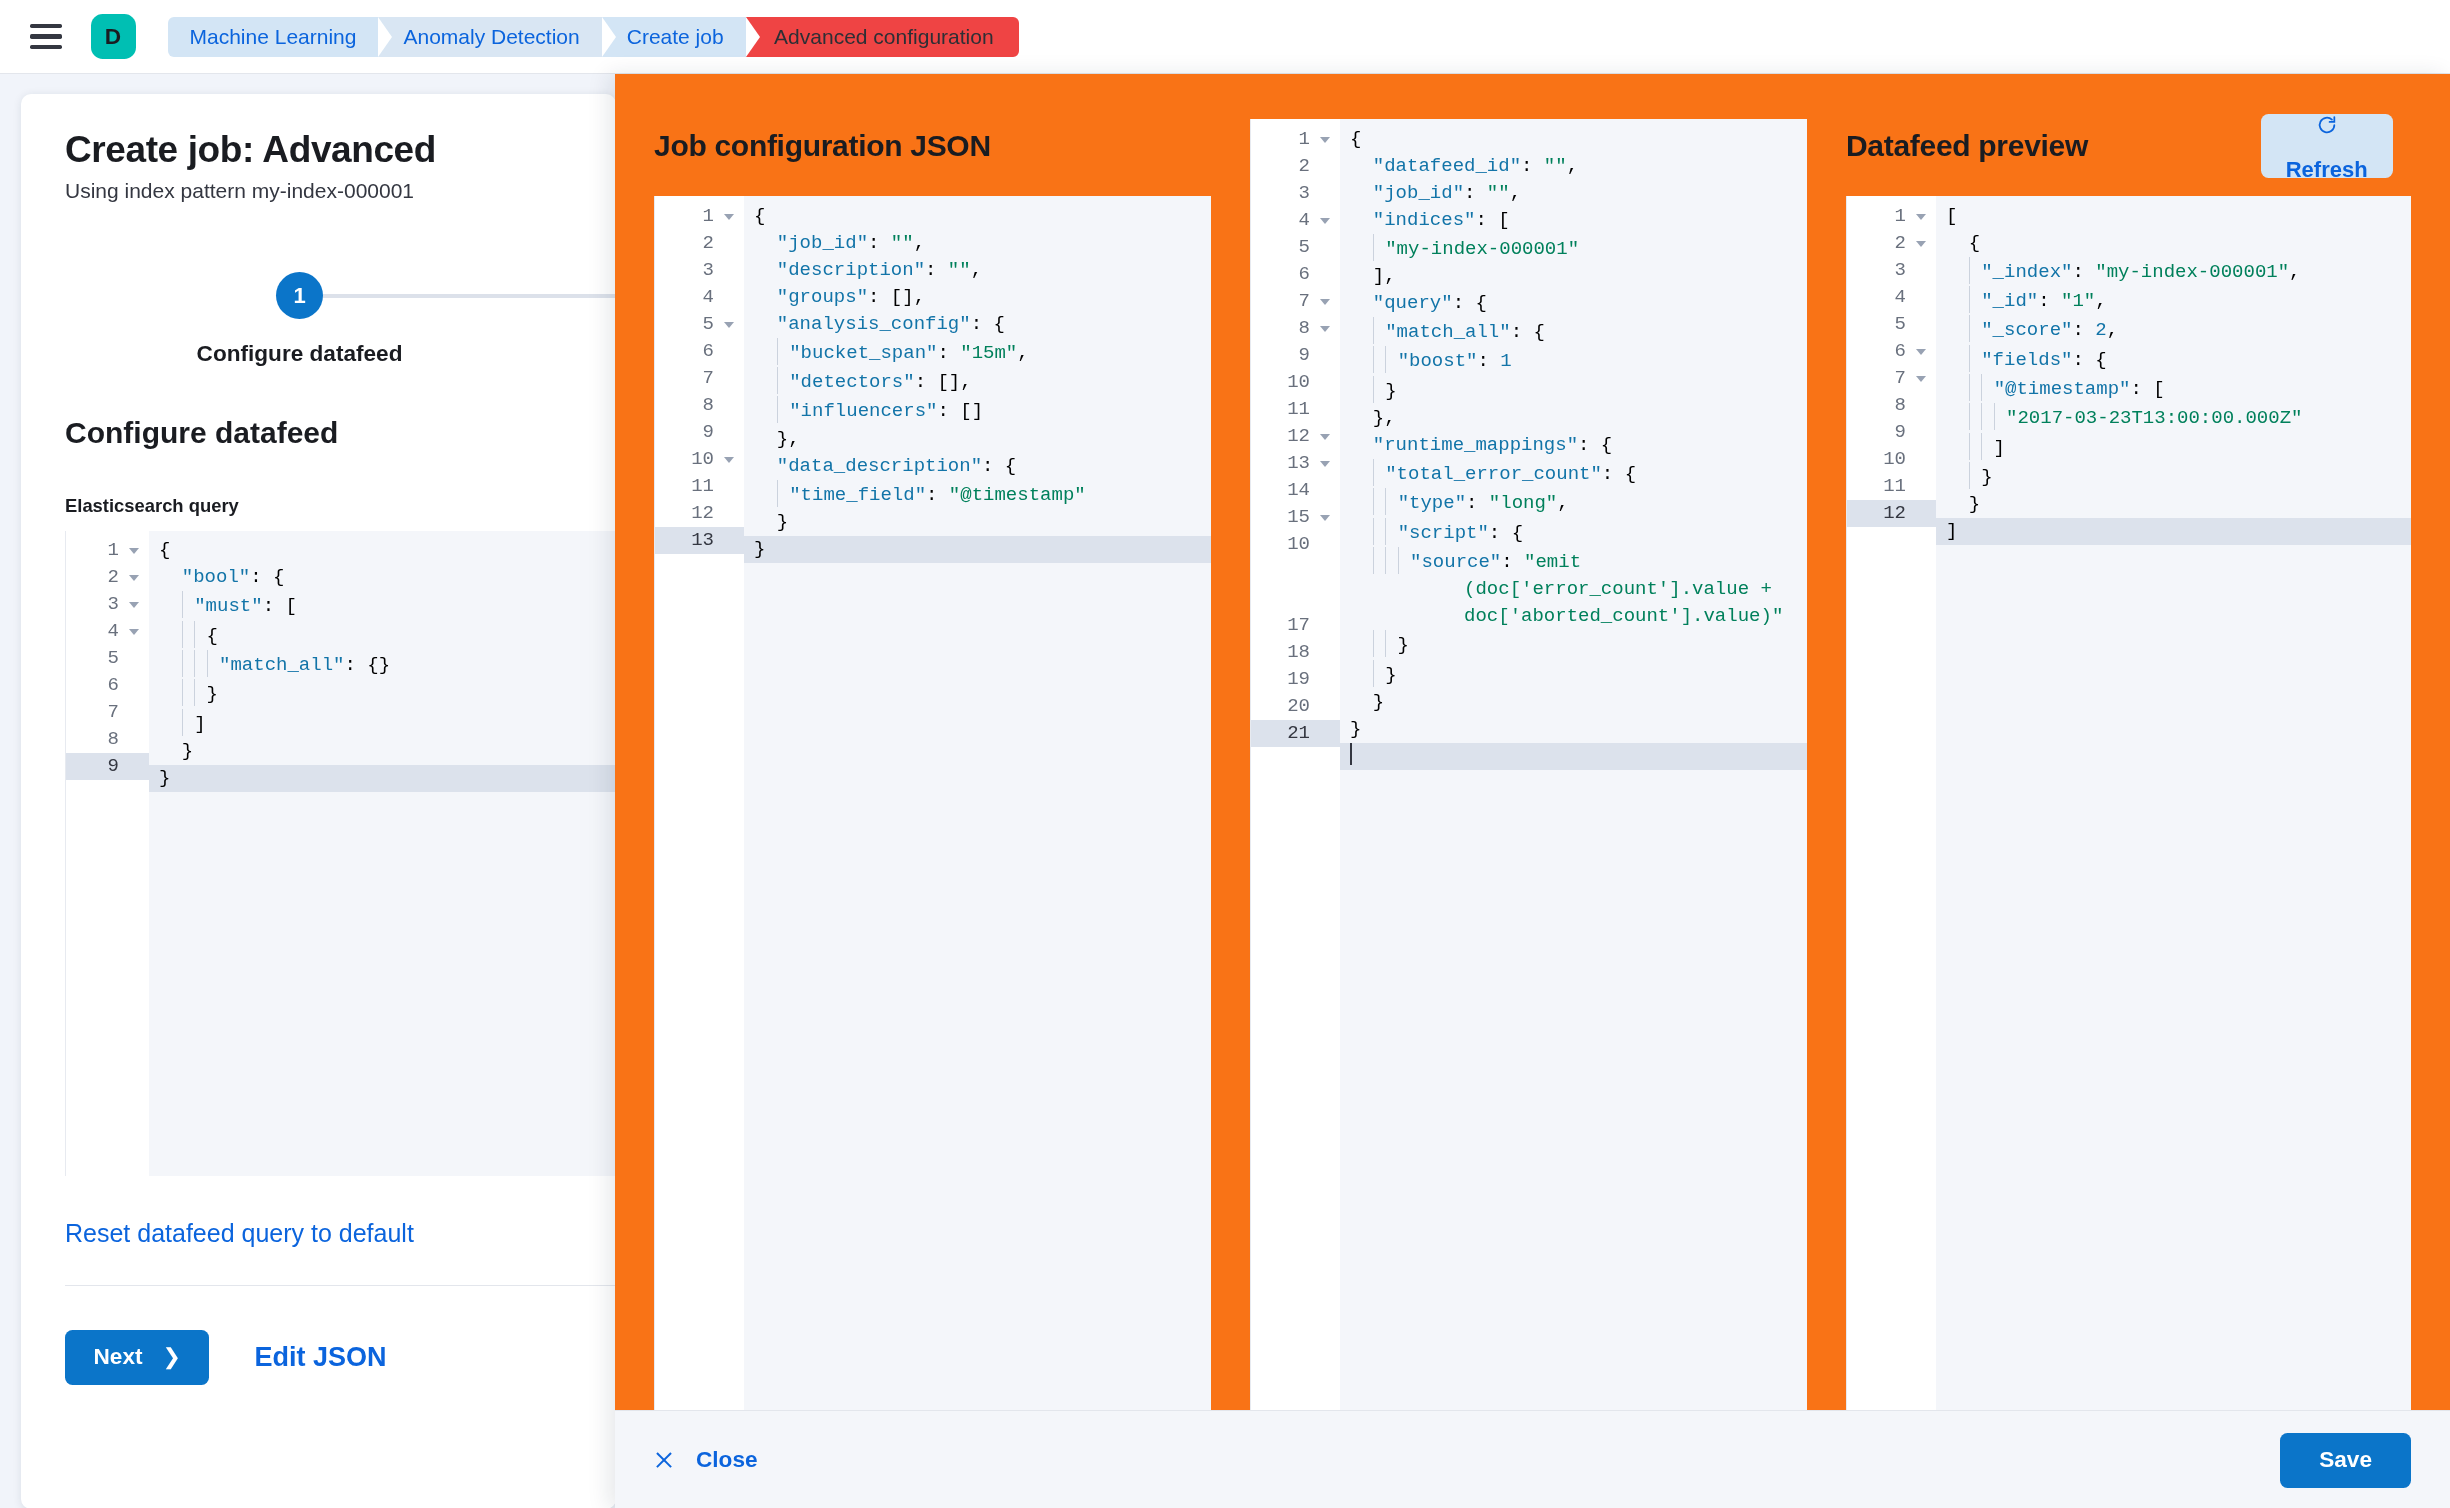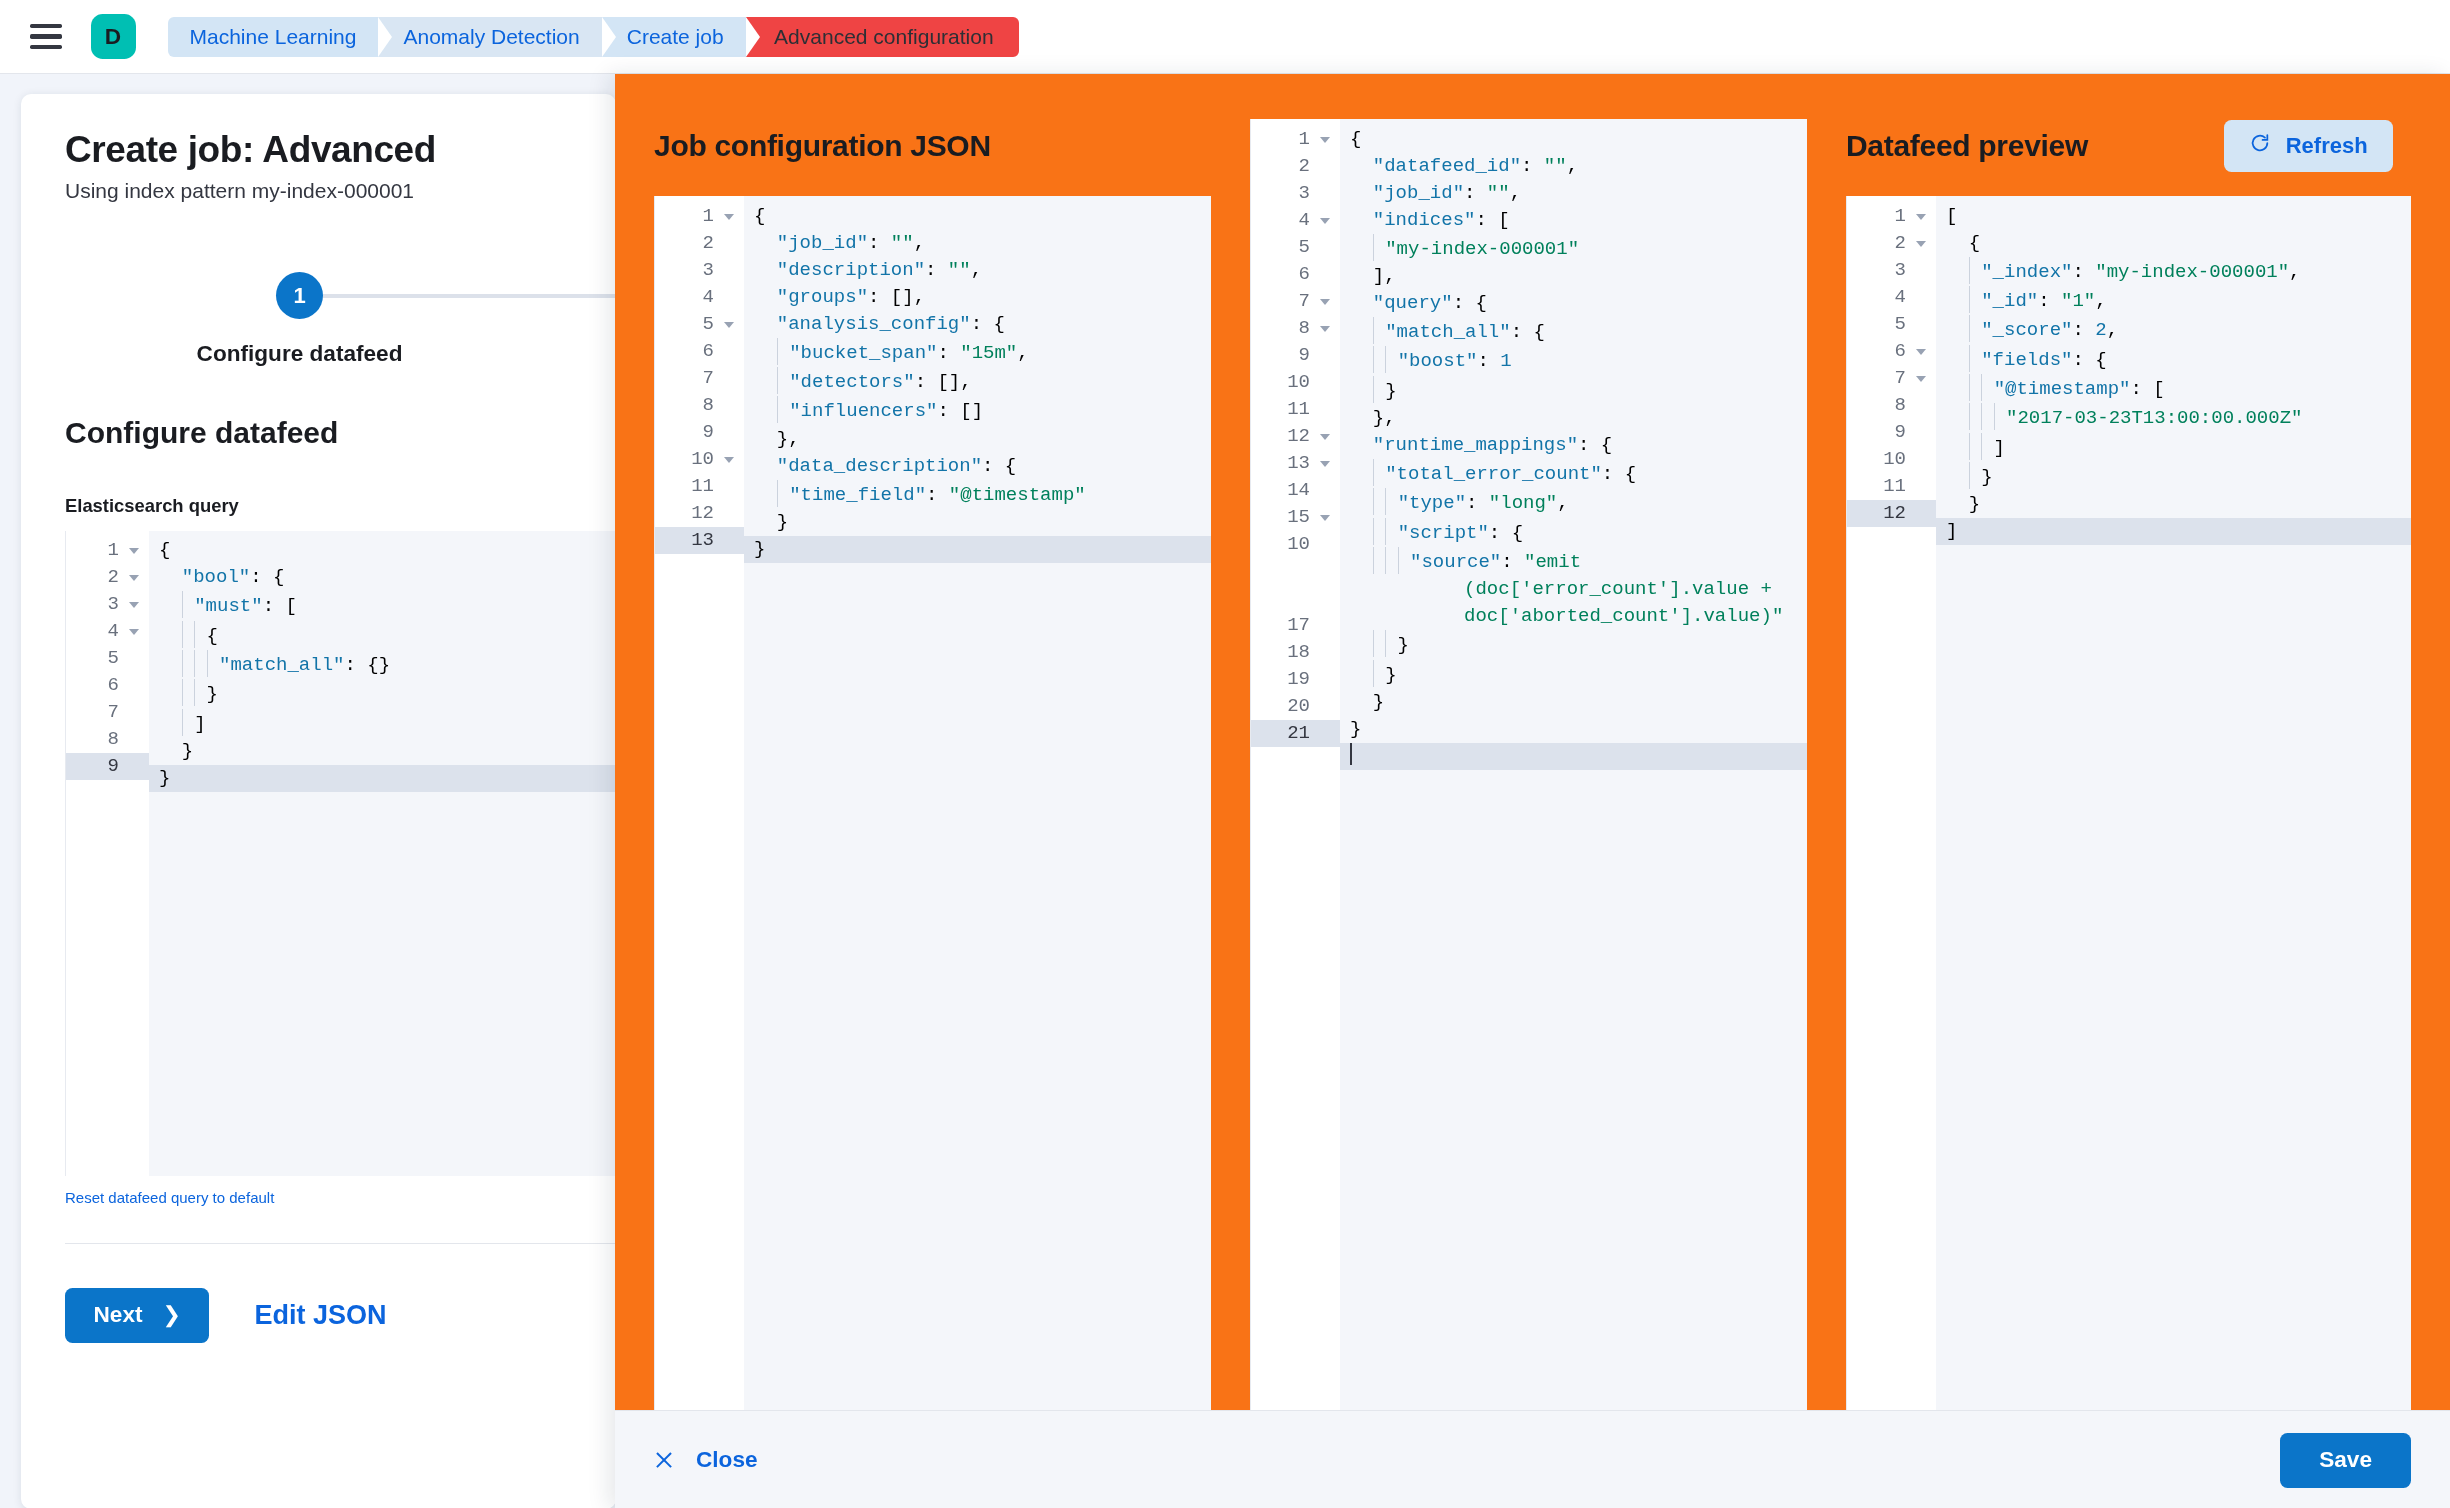--- a/index.html
+++ b/index.html
@@ -112,21 +112,21 @@
   .indent { border-left: 0.8px solid #CBD2DD; display: inline-block;
     width: 0; height: 27px; vertical-align: -6.7px; margin-right: 0; }
 
   
   #query-editor {
     margin-top: 13.4px; width: 971px; height: 645px; overflow: hidden;
   }
   #query-editor .gutter { width: 84px; }
 
   #reset-link {
-    margin-top: 13px; font-size: 15px; color: #0B64DD; cursor: pointer; display: inline-block;
+    margin-top: 43px; font-size: 25px; color: #0B64DD; cursor: pointer; display: inline-block;
   }
   #card-hr { margin-top: 37px; width: 1189px; height: 0.8px; background: #E3E6EC; }
   #card-actions { margin-top: 44px; display: flex; align-items: center; }
   #next-btn {
     background: #0B75C9; color: #fff; border: none; border-radius: 7.5px;
     height: 55px; padding: 0 28.5px; font-size: 22.6px; font-weight: 700;
     font-family: "Liberation Sans", sans-serif; display: flex; align-items: center; gap: 20px;
     cursor: pointer;
   }
   #next-btn .chev { font-size: 22px; font-weight: 400; }
@@ -145,23 +145,23 @@
   #flyout-body { flex: 1 1 auto; display: flex; padding: 45px 0 0 0; overflow: hidden; }
 
   .col { display: flex; flex-direction: column; height: 100%; }
   .col-head {
     display: flex; align-items: center; justify-content: space-between;
     padding: 0 0 23.4px 0; height: 77px;
   }
   .col-title { font-size: 30px; font-weight: 700; color: #1a1c21; letter-spacing: -0.3px; }
   #refresh-btn {
     background: #D3E5F5; color: #0B64DD; border: none; border-radius: 7.5px;
-    height: 52px; padding: 0 25px; font-size: 22px; font-weight: 700;
+    height: 64px; padding: 0 25px; font-size: 22px; font-weight: 700;
     font-family: "Liberation Sans", sans-serif; display: flex; align-items: center; gap: 15px;
-    cursor: pointer; margin-right: 18.4px;
+    cursor: pointer; margin-right: 18.4px; flex-direction: column;
   }
   .col .editor { flex: 1 1 auto; overflow: hidden; }
   .col .gutter { width: 90px; }
 
   #col-job { width: 596px; padding-left: 39px; }
   #col-datafeed { width: 596px; padding-left: 39px; }
   #col-preview { width: 604px; padding-left: 39px; }
 
   #flyout-footer {
     flex: 0 0 auto; height: 99px; background: #F4F6FA;

